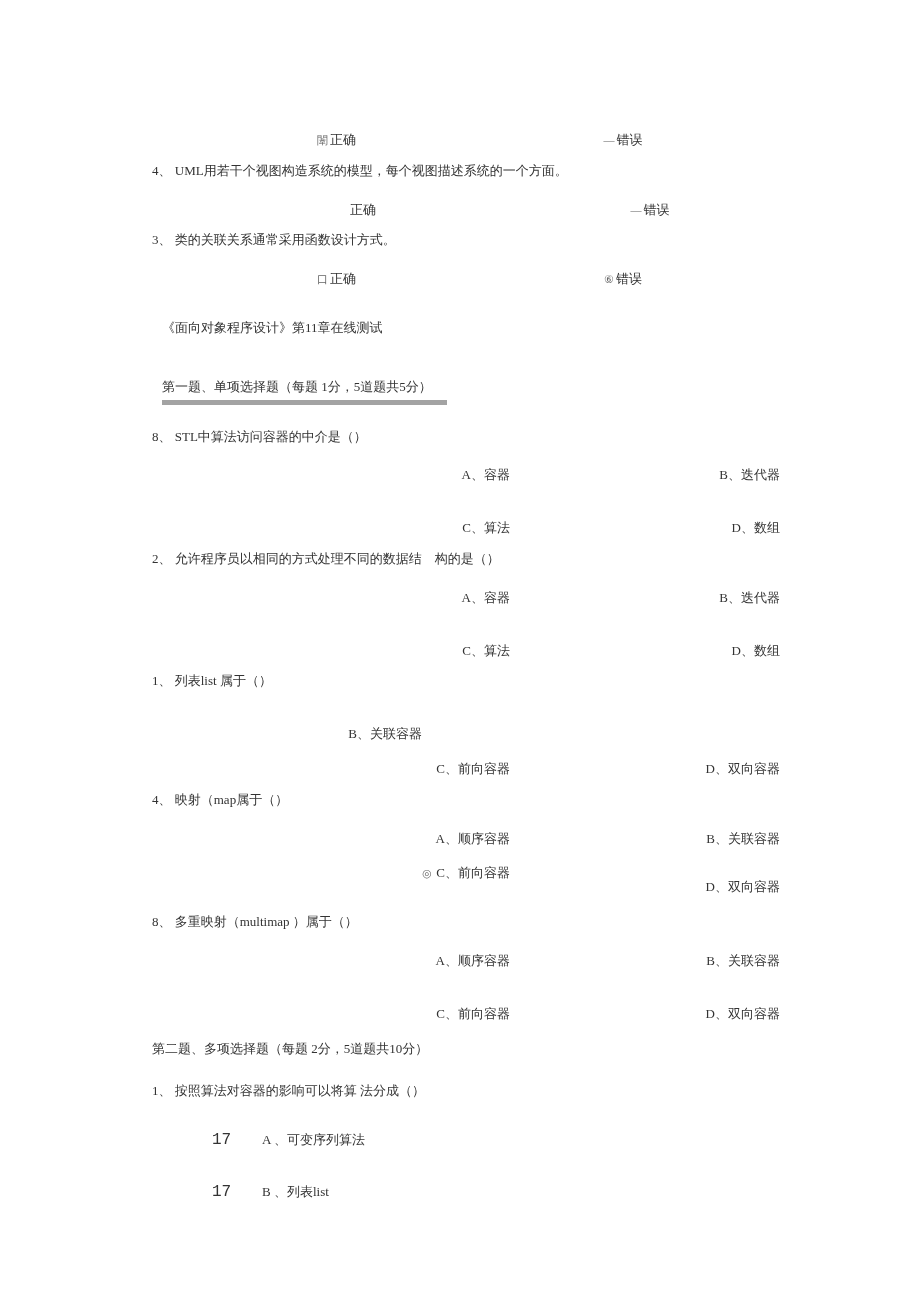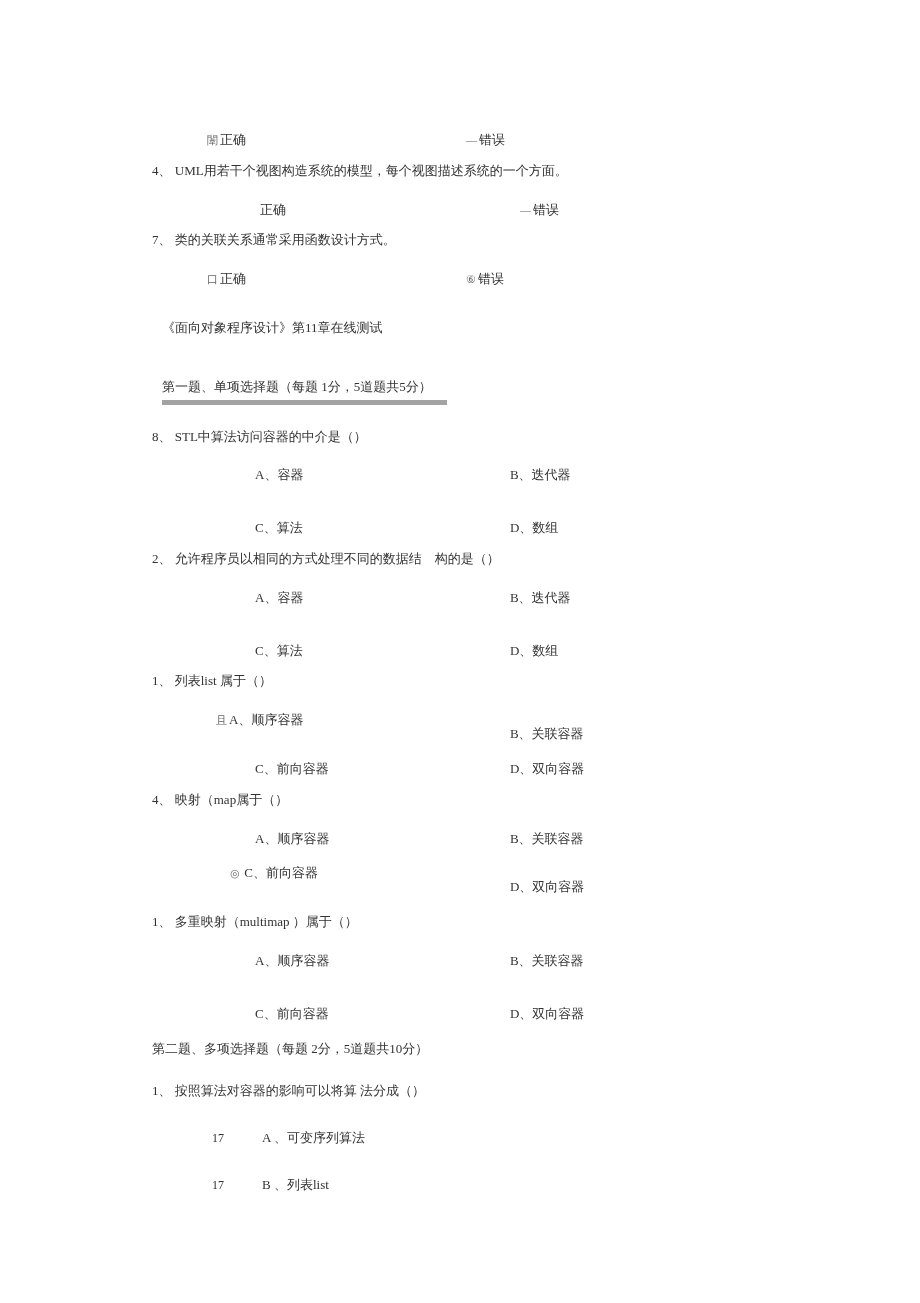--- a/index.html
+++ b/index.html
@@ -11,20 +11,21 @@
       font-size: 13px;
       color: #333;
       line-height: 1.6;
     }
     .page {
       padding: 130px 140px 0 152px;
     }
     .tf-row {
       display: flex;
       margin-bottom: 8px;
+      text-align: center;
     }
     .tf-left {
       flex: 0 0 50%;
       padding-left: 55px;
     }
     .tf-right {
       flex: 0 0 50%;
     }
     .glyph {
       font-size: 11px;
@@ -44,20 +45,21 @@
       padding-bottom: 2px;
       border-bottom: 5px solid #a3a3a3;
       width: 285px;
     }
     .section-header-nb {
       margin: 8px 0 22px 0;
     }
     .options {
       display: flex;
       margin-bottom: 4px;
+      text-align: right;
     }
     .opt-left {
       flex: 0 0 57%;
       padding-left: 103px;
     }
     .opt-right {
       flex: 0 0 43%;
     }
     .opt-left-indent-small {
       flex: 0 0 57%;
@@ -71,22 +73,22 @@
     .options-block-tight { margin-bottom: 4px; }
     .spaced-after { margin-bottom: 14px; }
     .multi-option {
       display: flex;
       align-items: baseline;
       margin-bottom: 26px;
       padding-left: 60px;
     }
     .multi-num {
       width: 50px;
-      font-family: Liberation Serif, serif;
-      font-size: 12px;
+      font-family: Liberation Mono, monospace;
+      font-size: 16px;
     }
   </style>
 </head>
 <body>
 
 <div class="page">
 
   <div class="tf-row">
     <div class="tf-left">
       <span class="glyph">闈</span><span>正确</span>
@@ -100,21 +102,21 @@
 
   <div class="tf-row">
     <div class="tf-left" style="padding-left:108px">
       <span>正确</span>
     </div>
     <div class="tf-right" style="padding-left:54px">
       <span class="glyph">—</span><span>错误</span>
     </div>
   </div>
 
-  <div class="question">7、 类的关联关系通常采用函数设计方式。</div>
+  <div class="question">3、 类的关联关系通常采用函数设计方式。</div>
 
   <div class="tf-row">
     <div class="tf-left">
       <span class="glyph">口</span><span>正确</span>
     </div>
     <div class="tf-right">
       <span class="glyph">⑥</span><span>错误</span>
     </div>
   </div>
 
@@ -147,23 +149,20 @@
   </div>
   <div class="options-block-tight">
     <div class="options">
       <div class="opt-left">C、算法</div>
       <div class="opt-right">D、数组</div>
     </div>
   </div>
 
   <div class="question">1、 列表list 属于（）</div>
   <div class="options spaced-after">
-    <div class="opt-left-indent-small">
-      <span class="glyph">且</span><span>A、顺序容器</span>
-    </div>
     <div class="opt-right" style="padding-top:14px">B、关联容器</div>
   </div>
   <div class="options-block-tight">
     <div class="options">
       <div class="opt-left">C、前向容器</div>
       <div class="opt-right">D、双向容器</div>
     </div>
   </div>
 
   <div class="question">4、 映射（map属于（）</div>
@@ -171,21 +170,21 @@
     <div class="opt-left">A、顺序容器</div>
     <div class="opt-right">B、关联容器</div>
   </div>
   <div class="options spaced-after">
     <div class="opt-left-indent-mark">
       <span class="glyph">◎ </span><span>C、前向容器</span>
     </div>
     <div class="opt-right" style="padding-top:14px">D、双向容器</div>
   </div>
 
-  <div class="question">1、 多重映射（multimap ）属于（）</div>
+  <div class="question">8、 多重映射（multimap ）属于（）</div>
   <div class="options-block">
     <div class="options">
       <div class="opt-left">A、顺序容器</div>
       <div class="opt-right">B、关联容器</div>
     </div>
   </div>
   <div class="options spaced-after">
     <div class="opt-left">C、前向容器</div>
     <div class="opt-right">D、双向容器</div>
   </div>

